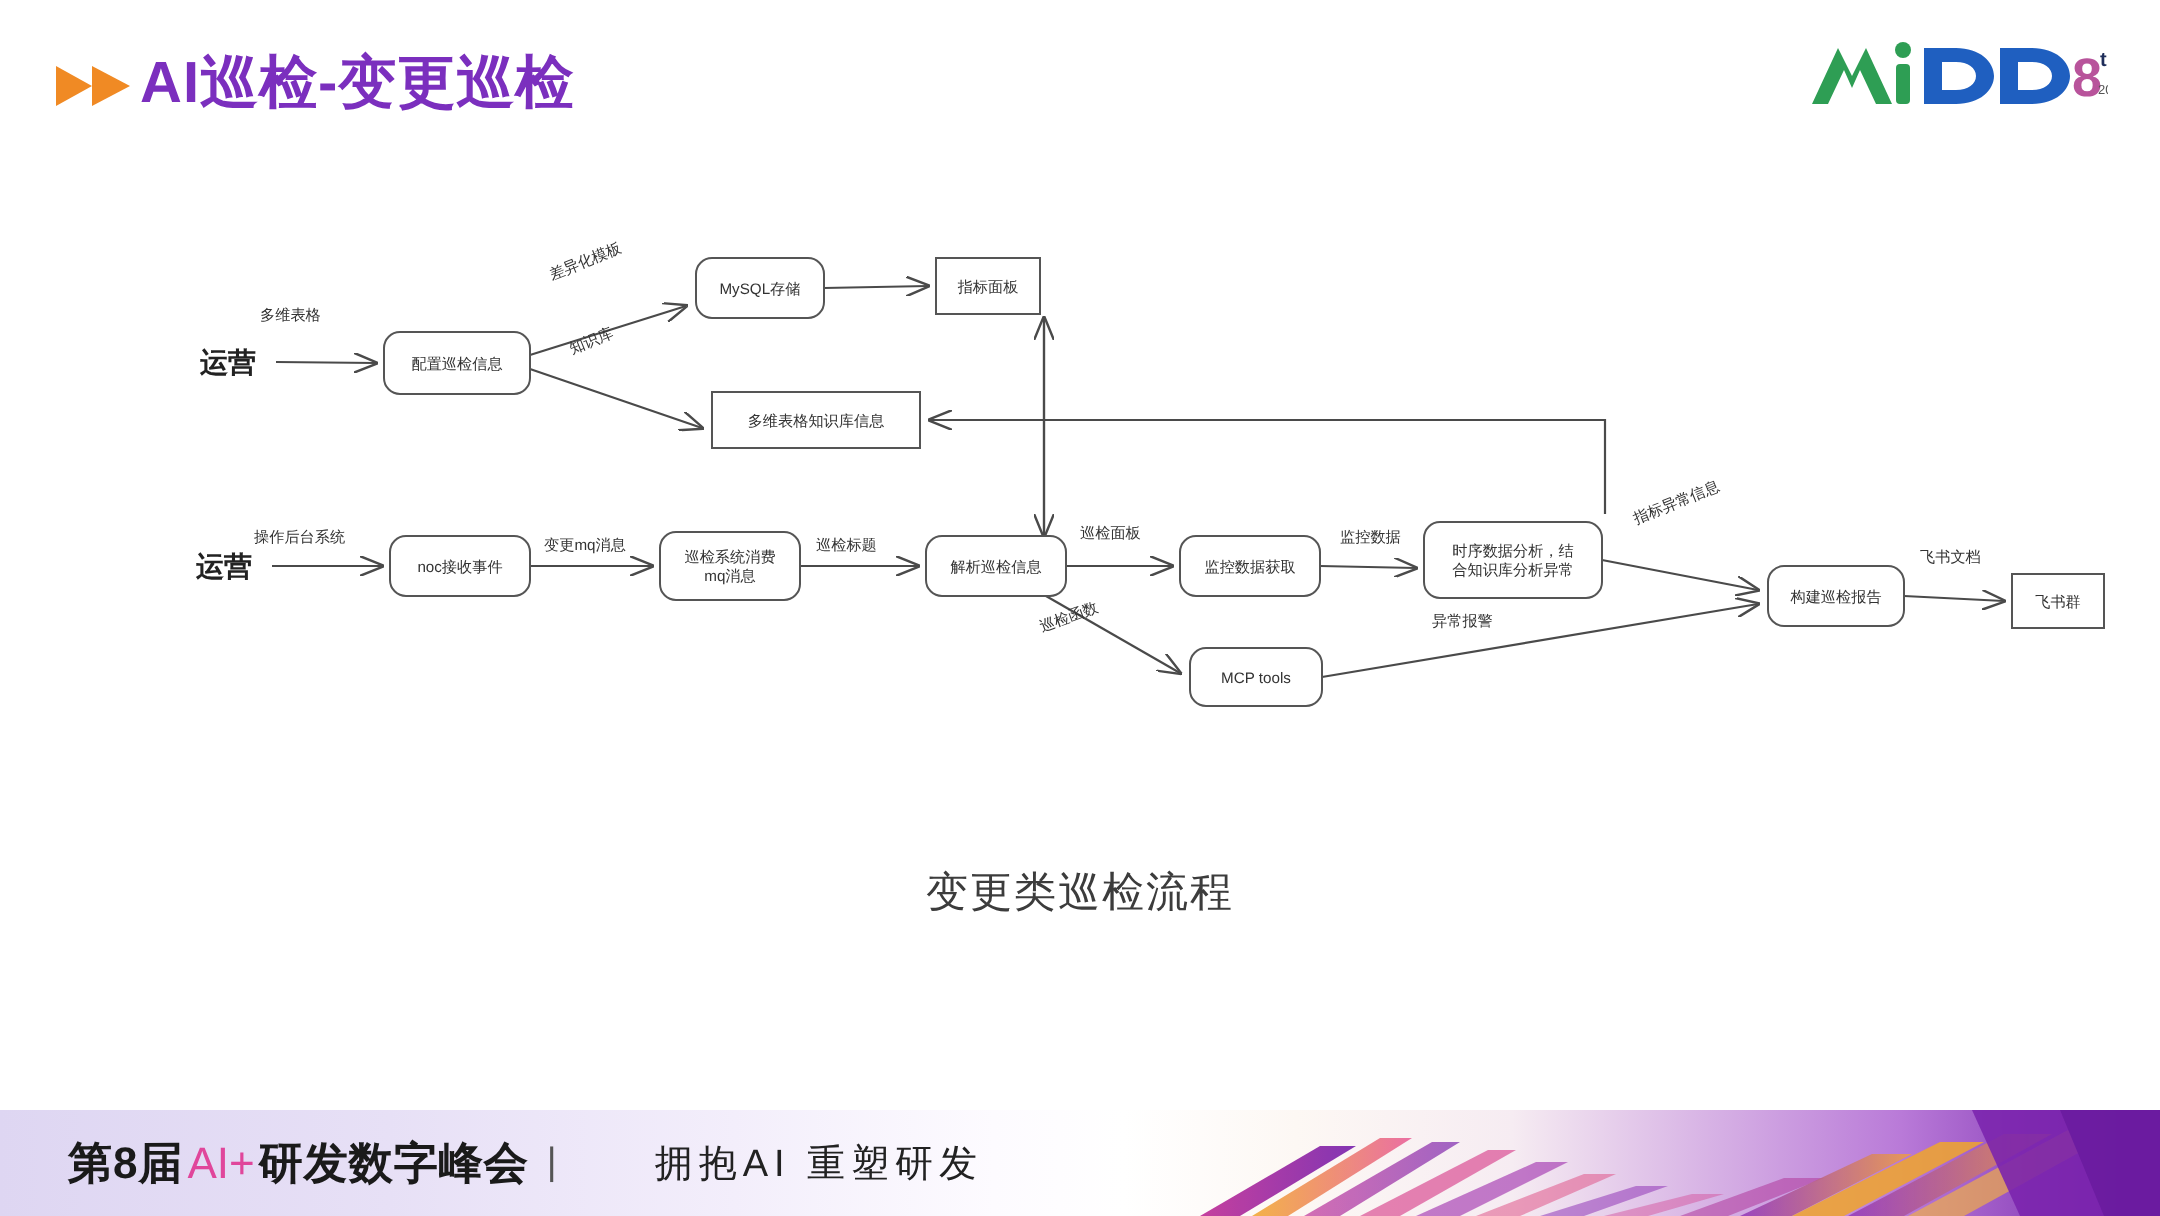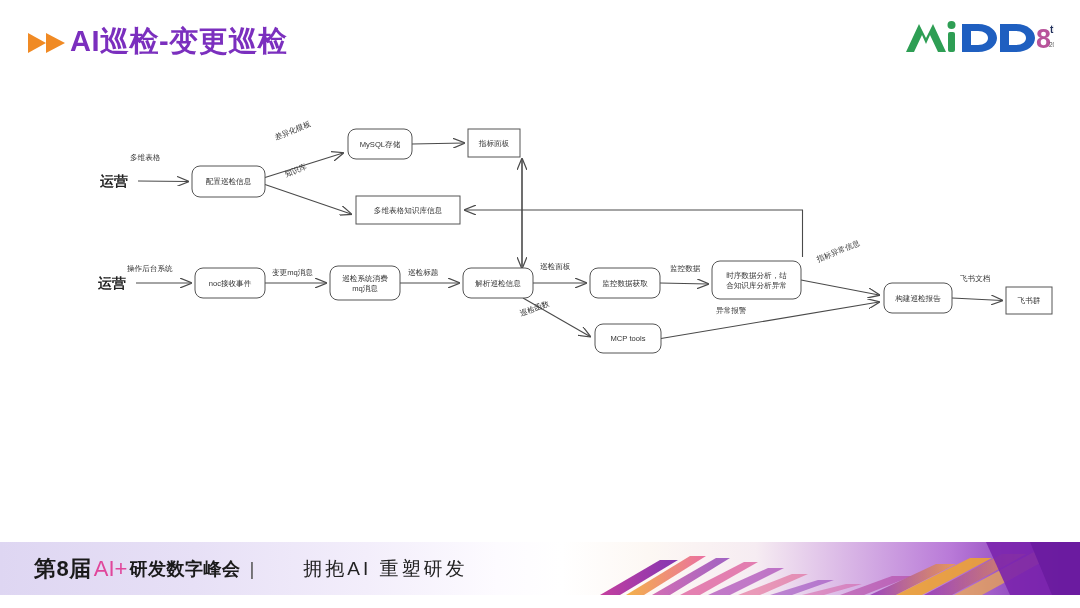--- a/index.html
+++ b/index.html
@@ -29,32 +29,32 @@
   .diagram{position:absolute;left:0;top:88px;width:1080px;height:390px;}
   .diagram svg{display:block;}
 
   .caption{
     position:absolute;left:0;top:432px;width:1080px;text-align:center;
     font-size:21px;color:#3c3c3c;letter-spacing:1px;
   }
 
   
   .footer{
-    position:absolute;left:0;bottom:13px;width:1080px;height:53px;
+    position:absolute;left:0;bottom:0;width:1080px;height:53px;
     background:linear-gradient(90deg,#ded6f2 0%,#e7e0f6 18%,#f3eefb 34%,#fdfbff 46%,#ffffff 52%,#fdf8f4 60%,#f6ecf2 70%,#b97ad8 88%,#6f1fa8 100%);
     overflow:hidden;
   }
   .footer-art{position:absolute;right:0;top:0;width:540px;height:53px;}
   .footer-text{
     position:absolute;left:34px;top:0;height:53px;
     display:flex;align-items:center;gap:0px;white-space:nowrap;
   }
   .f-a{font-size:22px;font-weight:bold;color:#1a1a1a;letter-spacing:0.5px;}
   .f-ai{font-size:22px;font-weight:normal;color:#e0469b;letter-spacing:0px;padding:0 2px;}
-  .f-b{font-size:18px;font-weight:bold;color:#1a1a1a;letter-spacing:0.5px;}
+  .f-b{font-size:22px;font-weight:bold;color:#1a1a1a;letter-spacing:0.5px;}
   .f-sep{font-size:19px;color:#555;padding:0 9px;font-weight:300;}
   .f-c{font-size:19px;color:#222;letter-spacing:3px;margin-left:40px;}
 </style>
 </head>
 <body>
 
 <div class="slide">
 
   <div class="header">
 
@@ -180,20 +180,21 @@
           <text x="540" y="181" font-family="&quot;Liberation Sans&quot;,&quot;DejaVu Sans&quot;,sans-serif" font-size="7.6" fill="#333">巡检面板</text>
           <text x="670" y="183" font-family="&quot;Liberation Sans&quot;,&quot;DejaVu Sans&quot;,sans-serif" font-size="7.6" fill="#333">监控数据</text>
           <text x="521" y="228" font-family="&quot;Liberation Sans&quot;,&quot;DejaVu Sans&quot;,sans-serif" font-size="7.6" fill="#333" transform="rotate(-20 521 228)">巡检函数</text>
           <text x="818" y="174" font-family="&quot;Liberation Sans&quot;,&quot;DejaVu Sans&quot;,sans-serif" font-size="7.6" fill="#333" transform="rotate(-22 818 174)">指标异常信息</text>
           <text x="716" y="225" font-family="&quot;Liberation Sans&quot;,&quot;DejaVu Sans&quot;,sans-serif" font-size="7.6" fill="#333">异常报警</text>
           <text x="960" y="193" font-family="&quot;Liberation Sans&quot;,&quot;DejaVu Sans&quot;,sans-serif" font-size="7.6" fill="#333">飞书文档</text>
         </g>
     </svg>
   </div>
 
+  <div class="caption">变更类巡检流程</div>
 
   <div class="footer">
     <div class="footer-art">
       <svg width="540" height="53" viewBox="0 0 540 53" preserveAspectRatio="none">
         <defs>
           <linearGradient id="g1" x1="0" y1="0" x2="1" y2="0">
             <stop offset="0" stop-color="#c2369a"></stop>
               <stop offset="1" stop-color="#7d2bb0"></stop>
           </linearGradient>
           <linearGradient id="g2" x1="0" y1="0" x2="1" y2="0">

